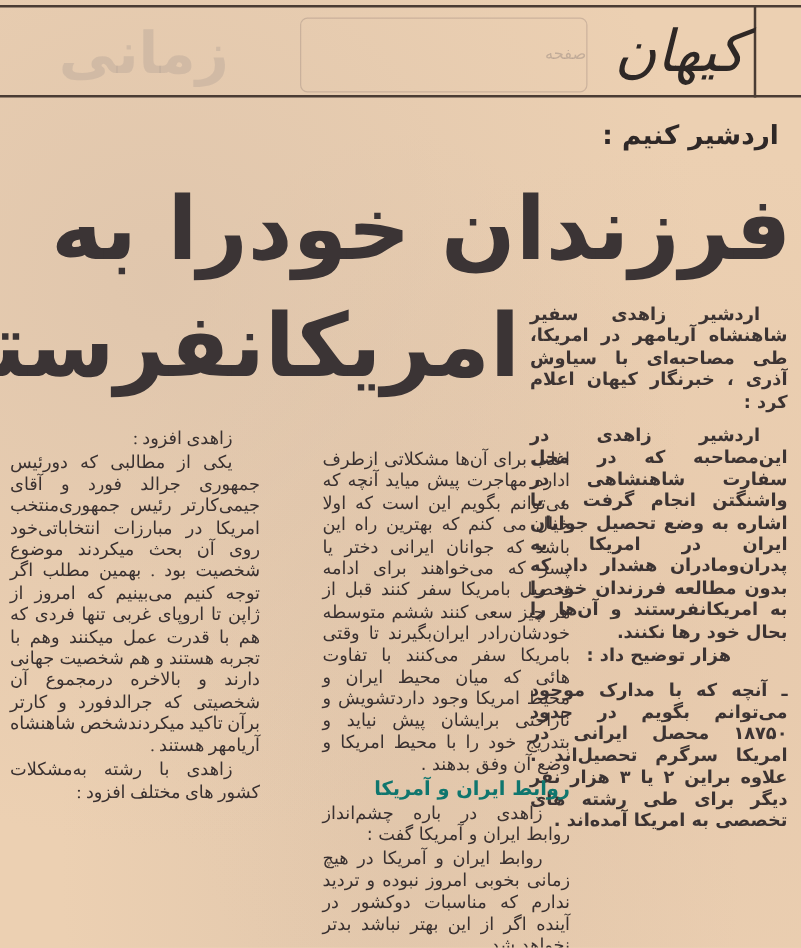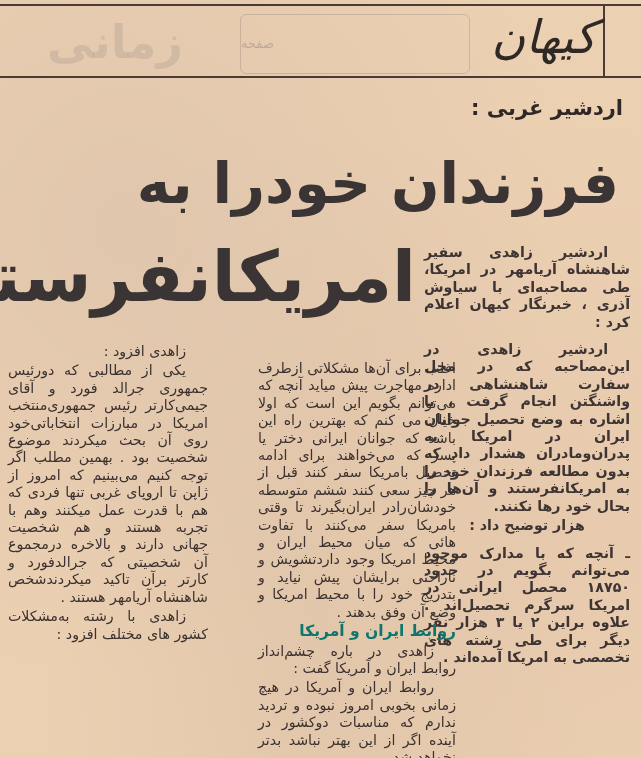--- a/index.html
+++ b/index.html
@@ -10,73 +10,73 @@
         radial-gradient(ellipse at 20% 30%, rgba(214,190,168,0.55), transparent 60%),
         radial-gradient(ellipse at 85% 70%, rgba(226,196,168,0.5), transparent 55%),
         radial-gradient(ellipse at 50% 90%, rgba(205,182,160,0.35), transparent 60%);
       color: #3a3230;
       font-family: "DejaVu Sans", sans-serif;
     }
     .rule { position: absolute; left: 0; height: 2px; background: #4a3c34; }
     .ghost-box {
       position: absolute; left: 240px; top: 14px; width: 228px; height: 58px;
       border: 1px solid rgba(150,130,120,0.35); border-radius: 6px;
-      color: rgba(120,110,110,0.35); font-size: 13px; text-align: left;
+      color: rgba(120,110,110,0.35); font-size: 13px; text-align: right;
       line-height: 58px; direction: rtl;
     }
     .ghost-left {
       position: absolute; left: 0; top: 10px; width: 230px; height: 64px;
       color: rgba(140,130,130,0.22); font-size: 46px; font-weight: bold;
       direction: rtl; text-align: center; overflow: hidden; line-height: 64px;
     }
     .vbar { position: absolute; width: 2px; background: #4a3c34; }
     .logo {
       position: absolute; right: 22px; top: 10px; width: 150px; height: 64px;
       direction: rtl; text-align: center;
-      font-family: Liberation Mono, monospace; font-size: 46px; line-height: 62px;
+      font-family: Liberation Sans, sans-serif; font-size: 46px; line-height: 62px;
       color: #2e2826; font-style: italic;
     }
     .kicker {
       position: absolute; right: 18px; top: 96px; direction: rtl;
       font-size: 21px; font-weight: bold; color: #2f2827;
     }
     .headline {
       position: absolute; direction: rtl; font-weight: bold; color: #3b3435;
       font-family: "DejaVu Sans", sans-serif; letter-spacing: 1px;
       white-space: nowrap;
     }
-    .hl1 { right: 22px; top: 138px; font-size: 57px; line-height: 90px; }
+    .hl1 { right: 8px; top: 138px; font-size: 70px; line-height: 90px; }
     .hl2 { right: 225px; top: 232px; font-size: 70px; line-height: 90px; }
     .col {
       position: absolute; direction: rtl; text-align: justify;
       font-size: 14.2px; line-height: 17.4px; font-weight: bold; color: #3d3433;
     }
     .col p { margin: 0 0 10px 0; }
     .col p.tight { margin-bottom: 2px; }
     .col .indent { text-indent: 22px; }
     .col .subhead { font-size: 15.5px; font-weight: bold; color: #0f766e; margin: 0 0 2px 0; }
     .col-right { left: 424px; width: 206px; top: 244px; }
     .col-mid   { left: 218px; width: 198px; top: 360px; font-weight: normal; color: #3a3130; margin-left: 40px; }
-    .col-left  { left: 8px;   width: 200px; top: 343px; font-weight: normal; color: #3a3130; }
+    .col-left  { left: 8px;   width: 200px; top: 343px; font-weight: normal; color: #3a3130; font-family: Liberation Serif, serif; }
     .col-mid p, .col-left p { font-weight: normal; }
     .col-mid .subhead, .col-left .subhead { font-weight: bold; }
     .center { text-align: center; text-align-last: center; }
     .dark { color: #2a2322; }
   </style>
 </head>
 <body>
 
 <div class="rule" style="top:4px; width:641px;"></div>
 <div class="rule" style="top:76px; width:641px;"></div>
 <div class="vbar" style="left:603px; top:4px; height:74px;"></div>
 <div class="ghost-left">زمانی</div>
 <div class="ghost-box">صفحه</div>
 <div class="logo">کیهان</div>
 
-<div class="kicker">اردشیر غربی :</div>
+<div class="kicker">اردشیر کنیم :</div>
 <div class="headline hl1">فرزندان خودرا به</div>
 <div class="headline hl2">امریکانفرستید</div>
 
 <div class="col col-right">
   <p class="indent">اردشیر زاهدی سفیر شاهنشاه آریامهر در امریکا، طی مصاحبه‌ای با سیاوش آذری ، خبرنگار کیهان اعلام کرد :</p>
   <p class="indent tight">اردشیر زاهدی در این‌مصاحبه که در محل سفارت شاهنشاهی در واشنگتن انجام گرفت ، با اشاره به وضع تحصیل جوانان ایران در امریکا به پدران‌ومادران هشدار داد که بدون مطالعه فرزندان خود را به امریکانفرستند و آن‌ها را بحال خود رها نکنند.</p>
   <p class="center">هزار توضیح داد :</p>
   <p class="tight">ـ آنچه که با مدارک موجود می‌توانم بگویم در حدود ۱۸۷۵۰ محصل ایرانی در امریکا سرگرم تحصیل‌اند . علاوه براین ۲ یا ۳ هزار نفر دیگر برای طی رشته های تخصصی به امریکا آمده‌اند .</p>
 
 </div>

